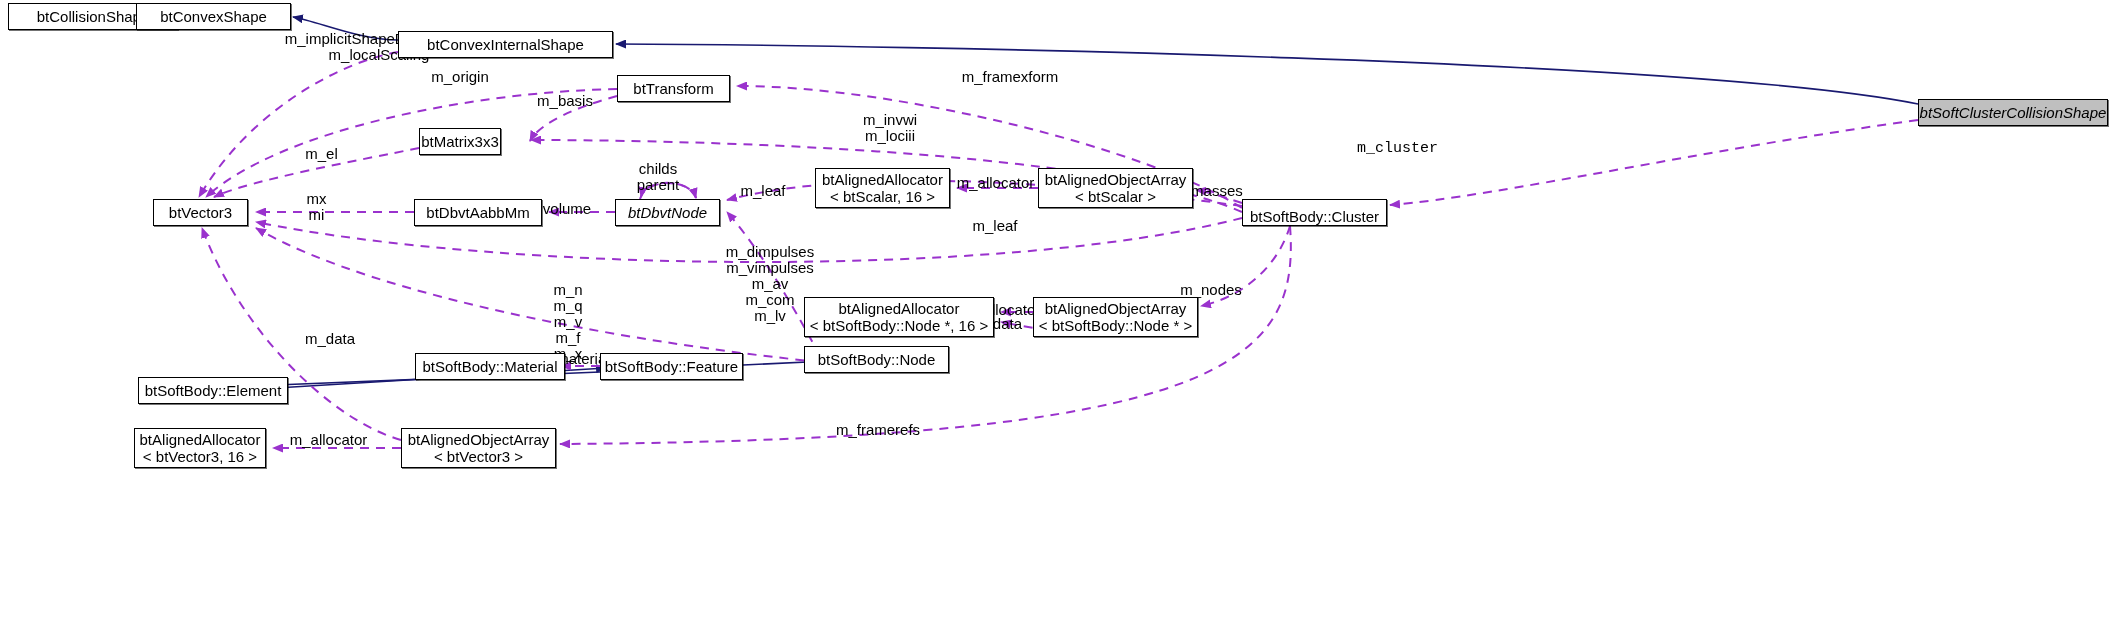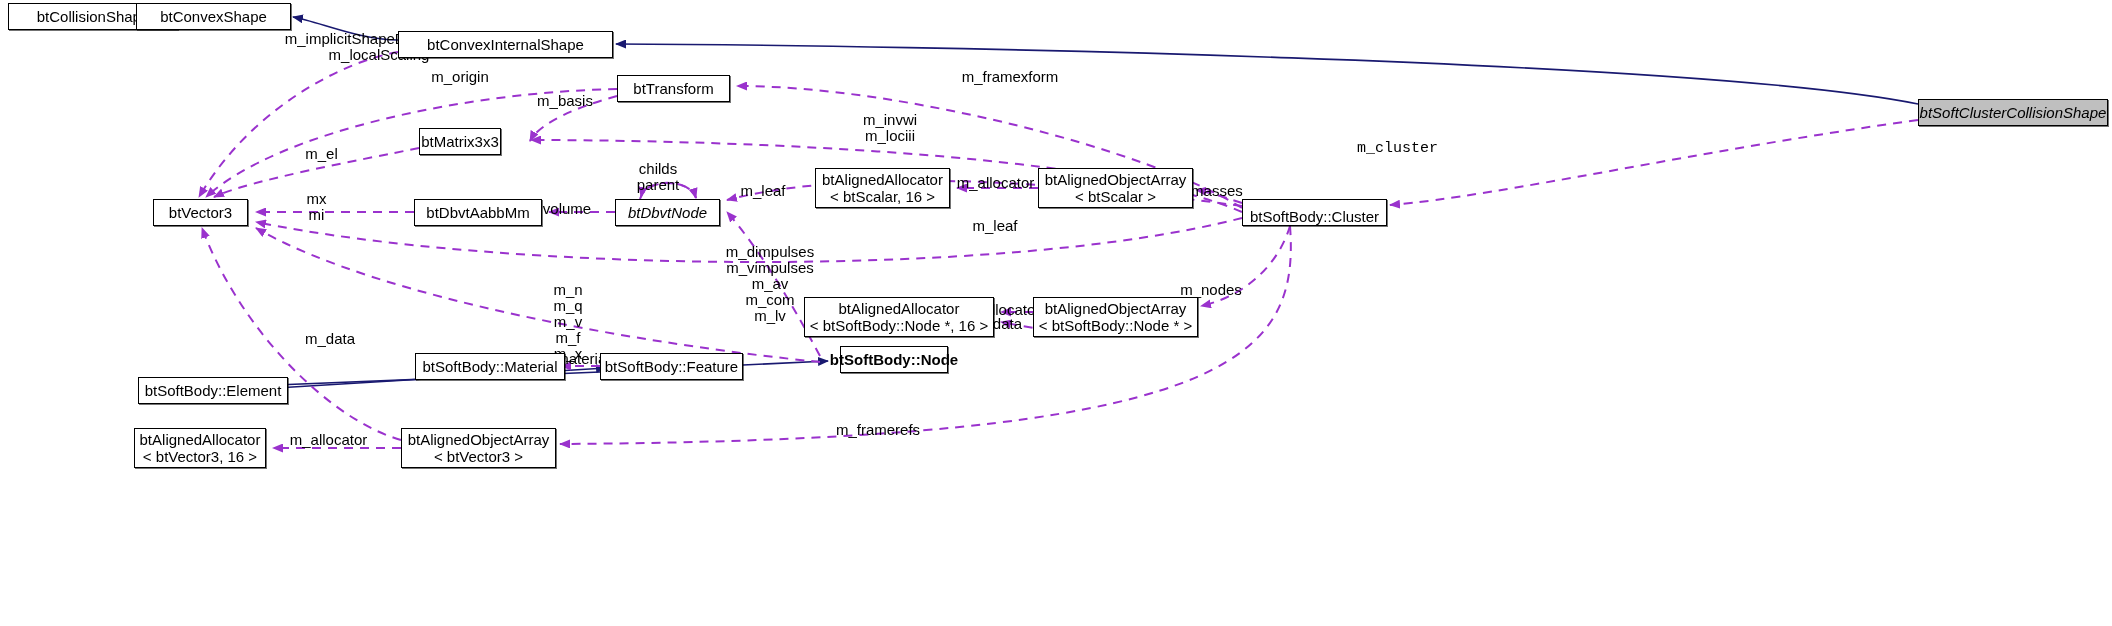--- a/index.html
+++ b/index.html
@@ -122,21 +122,21 @@
       <div class="node" style="left: 617px; top: 75px; width: 113px; height: 27px;"><span>btTransform</span></div>
       <div class="node" style="left: 419px; top: 128px; width: 82px; height: 27px;"><span>btMatrix3x3</span></div>
       <div class="node" style="left: 153px; top: 199px; width: 95px; height: 27px;"><span>btVector3</span></div>
       <div class="node" style="left: 414px; top: 199px; width: 128px; height: 27px;"><span>btDbvtAabbMm</span></div>
       <div class="node" style="left: 615px; top: 199px; width: 105px; height: 27px; font-style: italic;"><span>btDbvtNode</span></div>
       <div class="node" style="left: 815px; top: 168px; width: 135px; height: 40px;"><span>btAlignedAllocator</span><span class="line2">&lt; btScalar, 16 &gt;</span></div>
       <div class="node" style="left: 1038px; top: 168px; width: 155px; height: 40px;"><span>btAlignedObjectArray</span><span class="line2">&lt; btScalar &gt;</span></div>
       <div class="node" style="left: 1242px; top: 199px; width: 145px; height: 27px; justify-content: flex-end;"><span>btSoftBody::Cluster</span></div>
       <div class="node" style="left: 804px; top: 297px; width: 190px; height: 40px;"><span>btAlignedAllocator</span><span class="line2">&lt; btSoftBody::Node *, 16 &gt;</span></div>
       <div class="node" style="left: 1033px; top: 297px; width: 165px; height: 40px;"><span>btAlignedObjectArray</span><span class="line2">&lt; btSoftBody::Node * &gt;</span></div>
-      <div class="node" style="left: 840px; top: 346px; width: 108px; height: 27px; font-weight: bold;"><span>btSoftBody::Node</span></div>
+      <div class="node" style="left: 804px; top: 346px; width: 145px; height: 27px;"><span>btSoftBody::Node</span></div>
       <div class="node" style="left: 404px; top: 353px; width: 150px; height: 27px; margin-left: 11px;"><span>btSoftBody::Material</span></div>
       <div class="node" style="left: 600px; top: 353px; width: 143px; height: 27px;"><span>btSoftBody::Feature</span></div>
       <div class="node" style="left: 126px; top: 377px; width: 150px; height: 27px; margin-left: 12px;"><span>btSoftBody::Element</span></div>
       <div class="node" style="left: 134px; top: 428px; width: 132px; height: 40px;"><span>btAlignedAllocator</span><span class="line2">&lt; btVector3, 16 &gt;</span></div>
       <div class="node" style="left: 401px; top: 428px; width: 155px; height: 40px;"><span>btAlignedObjectArray</span><span class="line2">&lt; btVector3 &gt;</span></div>
     </div>
   <div id="labels-layer">
       <div class="edge-label multi" style="left: 259px; top: 31px; width: 240px;">m_implicitShapeDimensions
 m_localScaling</div>
       <div class="edge-label" style="left: 420px; top: 68px; width: 80px;">m_origin</div>

